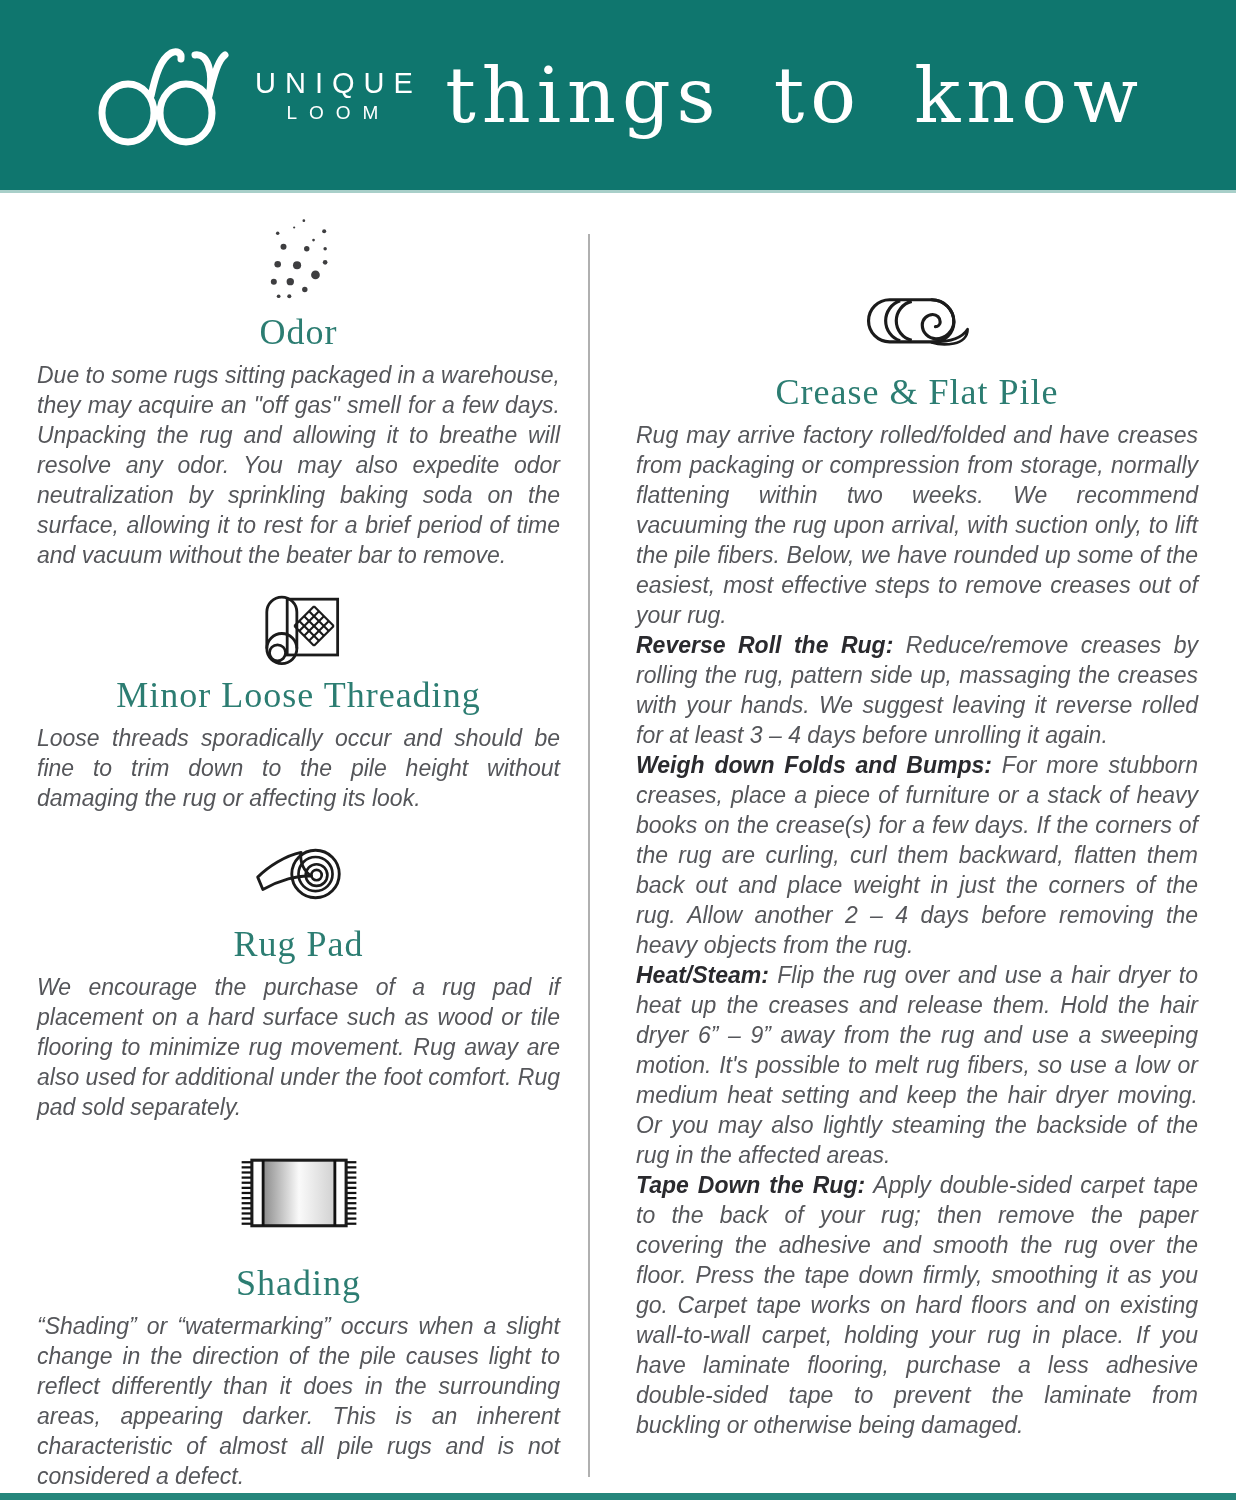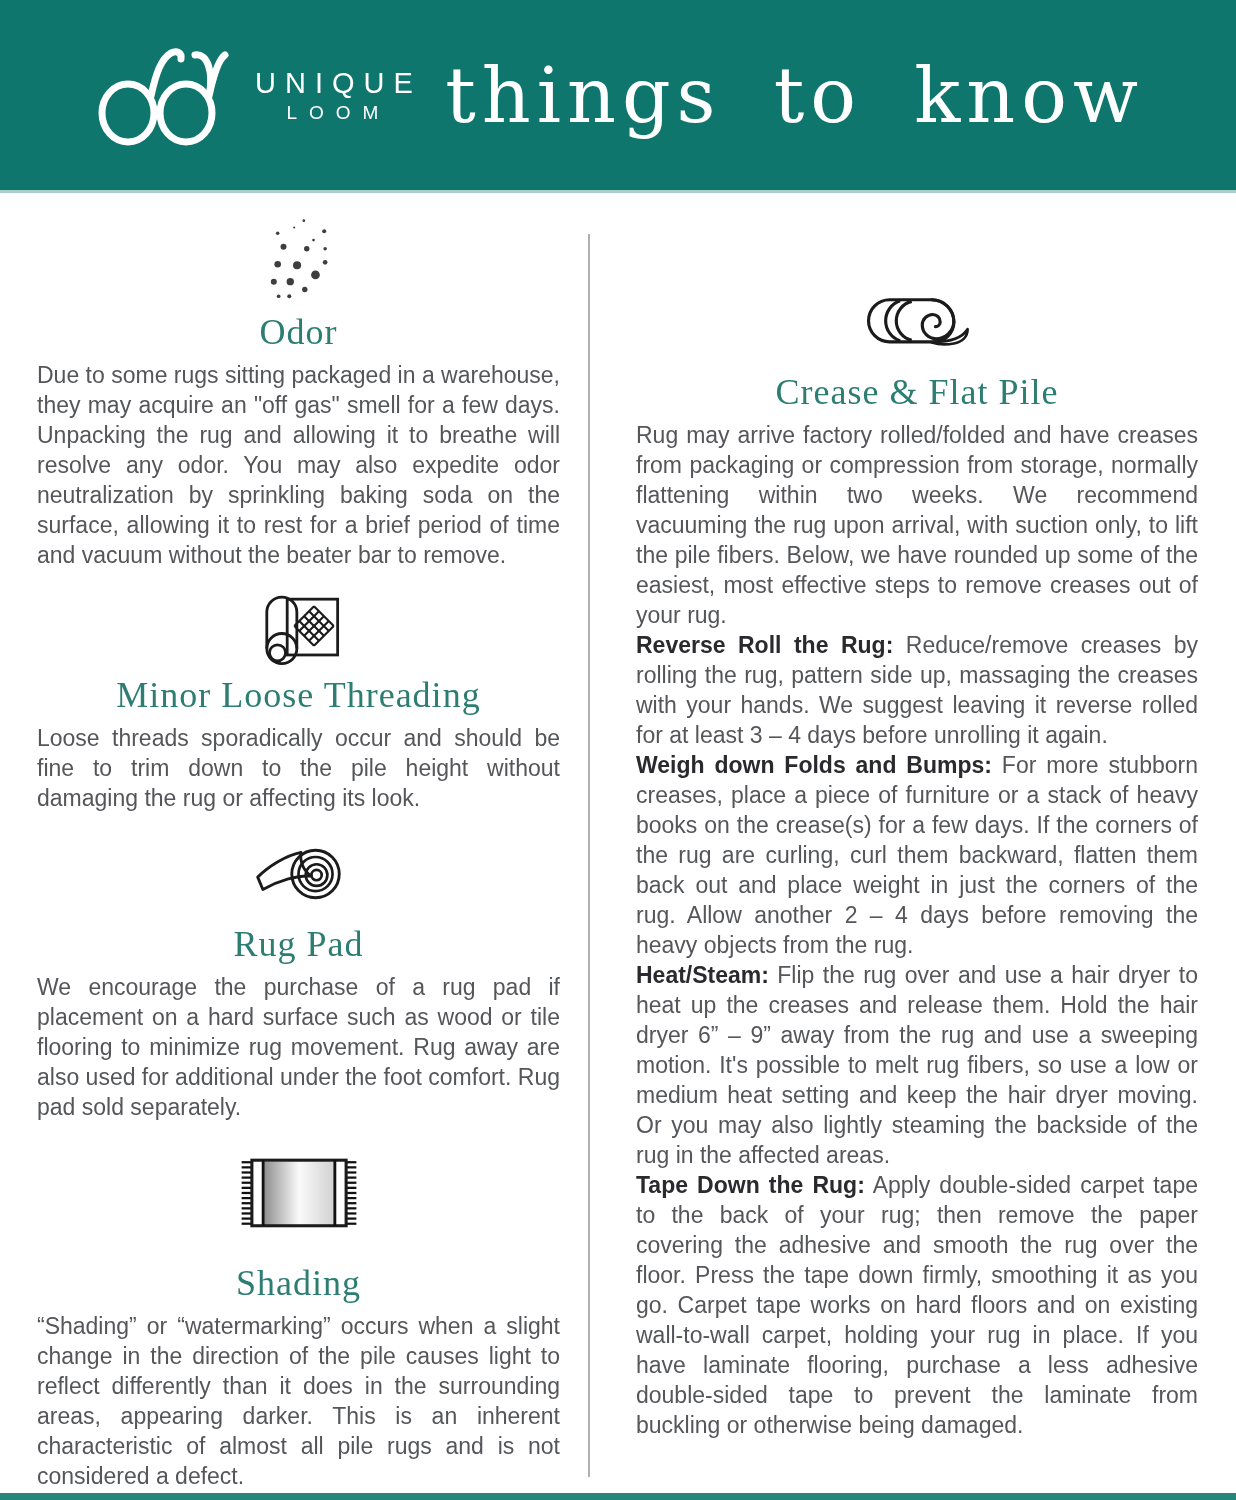--- a/index.html
+++ b/index.html
@@ -41,21 +41,21 @@
   .iw-shading  { margin:30px 0 26px; }
   .iw-crease   { margin:50px 0 16px; }
 
   h2.sec-heading {
     font-family:"Liberation Serif", serif; font-weight:normal;
     font-size:36px; color:#2C7D72; margin:0 0 7px; text-align:center;
     letter-spacing:1px;
   }
   p.body {
     font-size:23px; line-height:30px; color:#55565A;
-    text-align:justify; margin:0;
+    text-align:justify; margin:0;font-style:italic;
   }
   .tip { margin-top:30px; }
   .tip-label { font-weight:bold; color:#2A2A2E; }
 
   .bottom-bar { position:absolute; left:0; right:0; bottom:0; height:7px; background:#26867C; }
 
   .ic { stroke:#1b1b1b; fill:none; }
 </style>
 </head>
 <body>

